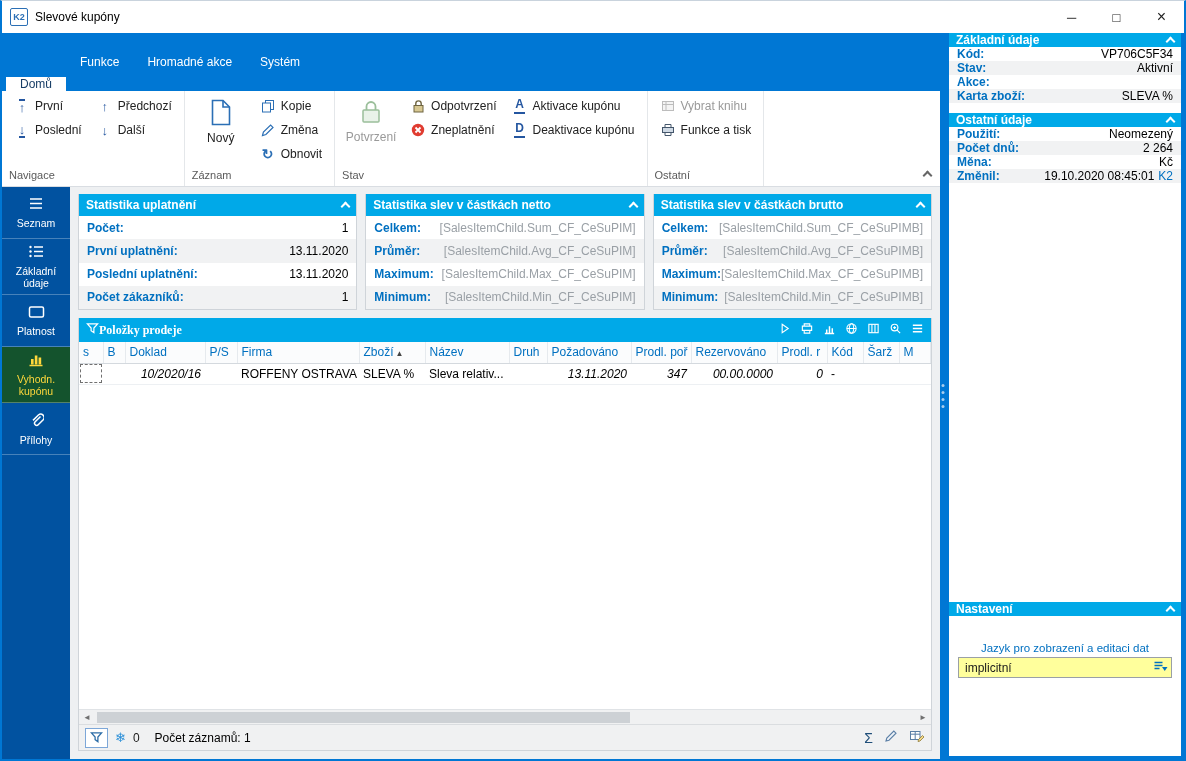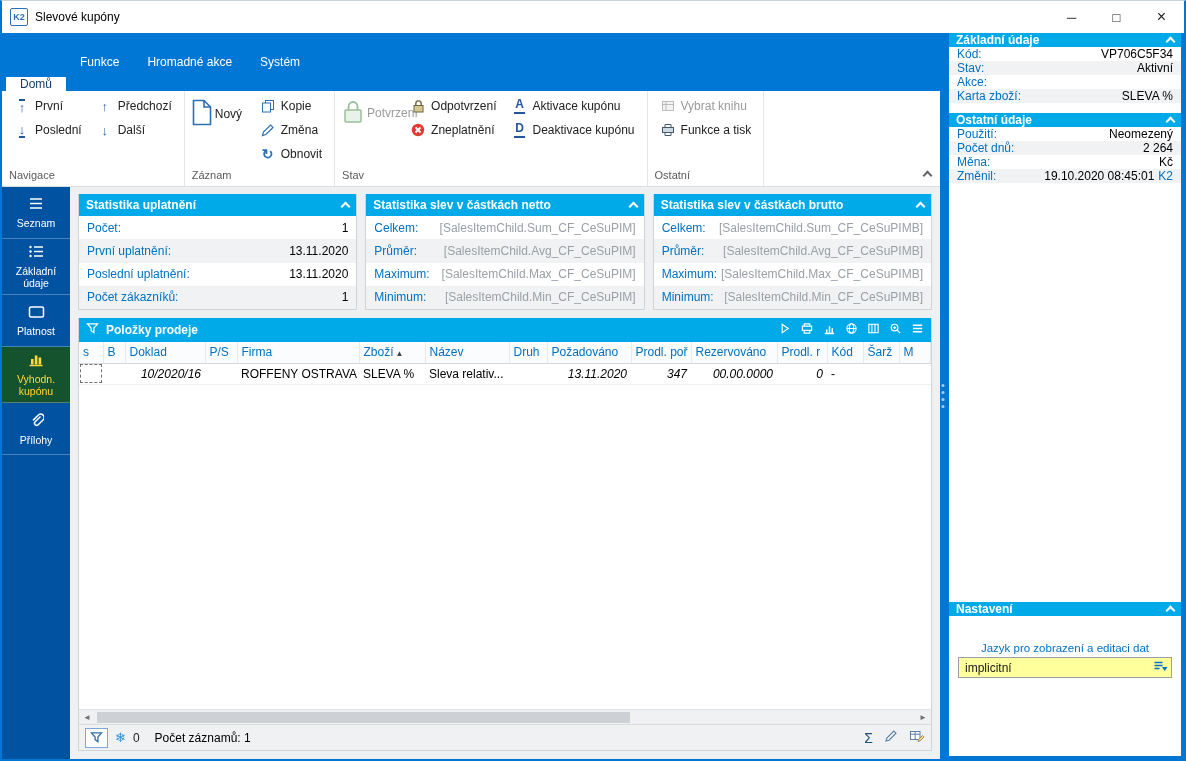--- a/index.html
+++ b/index.html
@@ -30,21 +30,21 @@
   .rtab { display:flex; align-items:center; padding:0 14px; color:#fff; }
   .rtab.active { background:#fff; color:#173d66;margin-top:44px; }
   .ribbon-body { flex:0 0 96px; background:#fff; display:flex; position:relative; border-bottom:1px solid #d9dde2; }
   .rgroup { display:flex; flex-direction:column; border-right:1px solid #e4e7ea; padding:3px 7px 0; }
   .rg-content { flex:1; display:flex; align-items:flex-start; gap:5px; }
   .rg-label { flex:0 0 17px; text-align:left; color:#5a5a5a; font-size:11px; }
   .rgroup.filler { flex:1; border-right:none; }
   .vstack { display:flex; flex-direction:column; }
   .sbtn { display:flex; align-items:center; gap:5px; height:24px; padding:0 5px; white-space:nowrap; color:#222; }
   .sbtn .ic { width:16px; display:flex; justify-content:center; align-items:center; }
-  .bigbtn { width:58px; display:flex; flex-direction:row; align-items:center; gap:3px; padding-top:5px;
+  .bigbtn { width:58px; display:flex; flex-direction:column; align-items:center; gap:3px; padding-top:5px;
             text-align:center; color:#222; line-height:1.1; }
   .dis { color:#9a9a9a !important; }
   .arrow-blue { color:#2456a0; font-size:13px; font-weight:bold; line-height:1; display:inline-block; }
   .topbar { border-top:2px solid #2456a0; }
   .botbar { border-bottom:2px solid #2456a0; }
   .refresh-glyph { color:#2b6fb5; font-size:14px; font-weight:bold; line-height:1; }
   .ad { color:#2456a0; font-weight:bold; border-bottom:2px solid #2456a0; line-height:1.1; padding:0 1px; }
   .ribbon-chevron { position:absolute; right:9px; bottom:7px; width:7px; height:7px;
                     border:solid #666; border-width:2px 2px 0 0; transform:rotate(-45deg); }
 
@@ -58,27 +58,27 @@
   .content { flex:1; min-width:0; display:flex; flex-direction:column; padding:7px 8px 8px; gap:8px; }
 
   
   .stats-row { display:flex; gap:8px; flex:0 0 116px; }
   .panel { flex:1; min-width:0; background:#fff; border:1px solid #cfd4d9; border-top:none; display:flex; flex-direction:column; }
   .phead { flex:0 0 22px; background:#00a9e8; color:#fff; font-weight:bold; display:flex; align-items:center;
            justify-content:space-between; padding:0 7px; }
   .chev { width:7px; height:7px; border:solid #fff; border-width:2px 2px 0 0; transform:rotate(-45deg); margin-top:3px; }
   .prow { flex:1; display:flex; align-items:center; justify-content:space-between; padding:0 8px; overflow:hidden; }
   .prow.alt { background:#f1f2f3; }
-  .plabel { color:#0070c0; white-space:nowrap; }
+  .plabel { color:#0070c0; white-space:nowrap;font-weight:bold; }
   .pvalue { color:#000; white-space:nowrap; overflow:hidden; }
   .panel.ph .pvalue { color:#9aa0a6; }
 
   
   .grid-panel { flex:1; min-height:0; background:#fff; border:1px solid #cfd4d9; border-top:none; display:flex; flex-direction:column; }
-  .ghead { flex:0 0 24px; background:#00a9e8; color:#fff; display:flex; align-items:center; padding:0 7px; gap:7px; }
+  .ghead { flex:0 0 24px; background:#00a9e8; color:#fff; display:flex; align-items:center; padding:0 7px; gap:0;font-family:Liberation Serif, serif; }
   .gtitle { font-weight:bold; }
   .gtools { margin-left:auto; display:flex; align-items:center; gap:9px; }
   table { width:100%; border-collapse:collapse; table-layout:fixed; }
   th { height:21px; font-weight:normal; color:#0070c0; text-align:left; padding:0 4px; background:#fbfcfd;
        border-right:1px solid #e6eaee; border-bottom:1px solid #d4d9de; white-space:nowrap; overflow:hidden; }
   td { height:21px; padding:0 4px; white-space:nowrap; overflow:hidden; color:#000; border-bottom:1px solid #edf0f3; }
   .ar { text-align:right;font-style:italic; }
   .focus-cell { outline:1px dashed #707070; outline-offset:-2px; }
   .sort { font-size:8px; color:#444; margin-left:2px; }
   .grid-fill { flex:1; background:#fff; }

